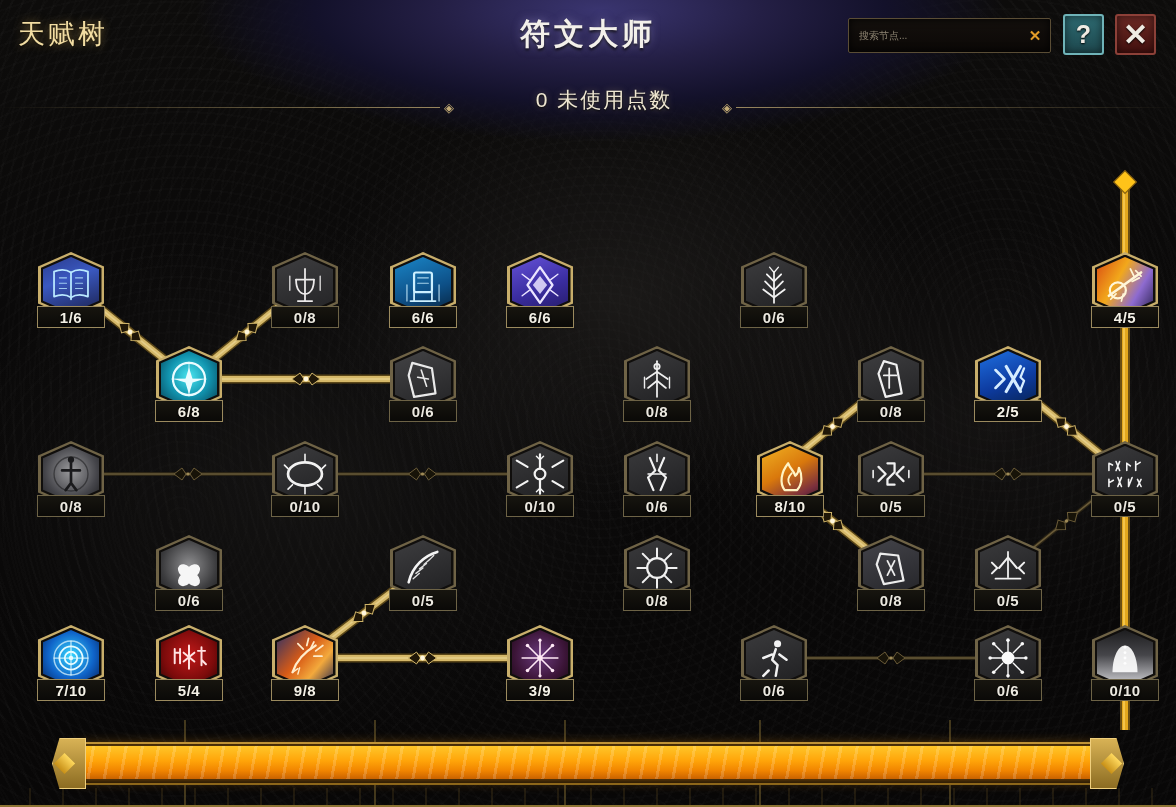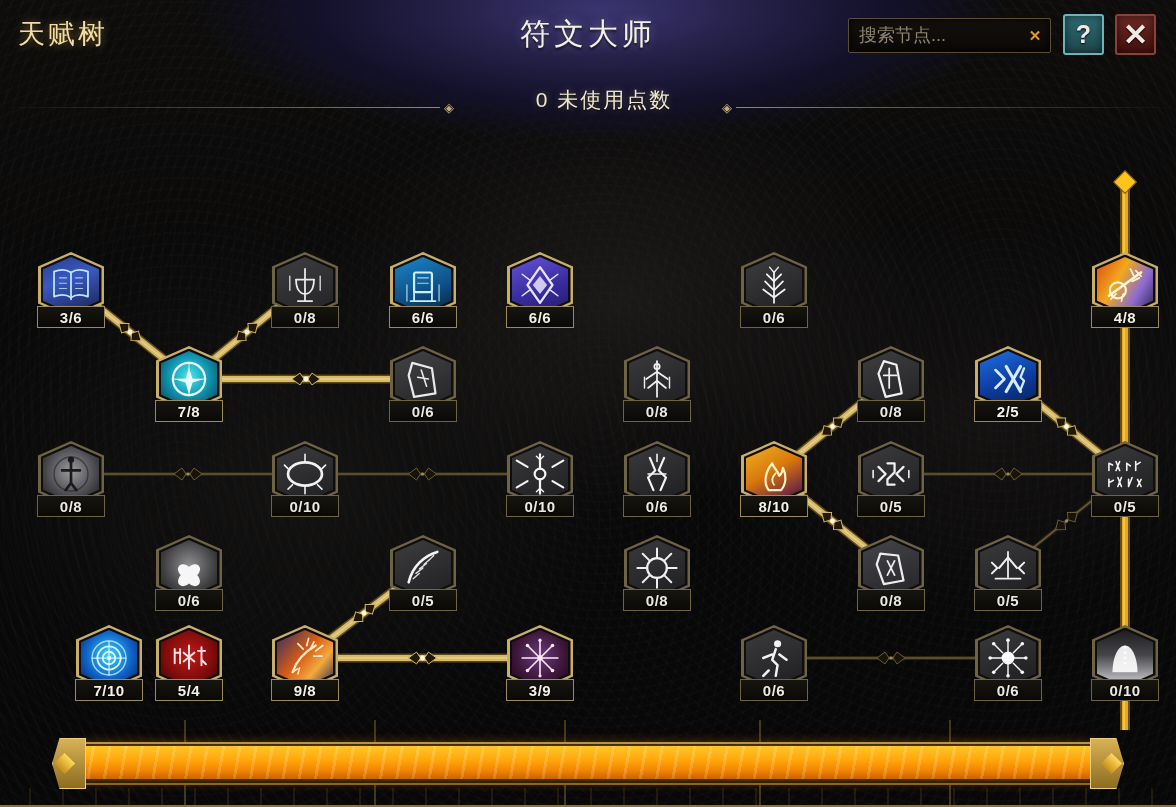--- a/index.html
+++ b/index.html
@@ -33,33 +33,34 @@
   #tree-title{
     position:absolute; left:18px; top:16px;
     font-size:27px; letter-spacing:3px; font-weight:400;
     color:#f2dda2;
     text-shadow:0 0 8px rgba(220,180,90,.55), 0 1px 2px #000;
   }
   #page-title{
     position:absolute; left:0; top:14px; width:1176px; text-align:center;
     font-size:30px; letter-spacing:4px; color:#f3f0ea;
     text-shadow:0 0 10px rgba(180,170,230,.5), 0 2px 3px #000;
+    font-weight:bold;
   }
 
   
   #search-wrap{
     position:absolute; right:125px; top:18px; width:203px; height:35px;
     background:linear-gradient(180deg,#14100d,#0b0806);
     border:1px solid #5a4d35; border-radius:2px;
     box-shadow:inset 0 0 9px rgba(0,0,0,.9);
   }
   #search-input{
     position:absolute; inset:0; width:100%; height:100%;
     background:transparent; border:0; outline:none;
-    color:#c9bda0; font-size:18px; padding:0 28px 0 10px;
+    color:#c9bda0; font-size:10px; padding:0 28px 0 10px;
     font-family:"Liberation Sans", sans-serif;
   }
   #search-input::placeholder{ color:#8e8572; }
   #search-clear{
     position:absolute; right:7px; top:9px; width:16px; height:16px;
     color:#e09a28; font-size:15px; line-height:16px; text-align:center;
     cursor:pointer; font-weight:bold;
   }
   .hdr-btn{
     position:absolute; top:14px; width:41px; height:41px;
@@ -328,33 +329,33 @@
         <div class="hex hex-outer" style="box-shadow:0 0 9px rgba(255,200,110,.3);"></div>
      <div class="hex-mid"></div>
      <div class="hex-art" style="background:linear-gradient(160deg,#2b3d8f,#3a58c0 40%,#1b2250);">
        <svg viewBox="0 0 56 56" width="50" height="50" fill="none" stroke="#b9e8ff" stroke-width="2" stroke-linecap="round" stroke-linejoin="round">
             <path d="M28 14v30"></path>
             <path d="M28 14C22 10 14 11 9 13v28c5-2 13-3 19 1"></path>
       <path d="M28 14c6-4 14-3 19-1v28c-5-2-13-3-19 1"></path>
       <path d="M15 20h8M15 26h8M15 32h8M33 20h8M33 26h8M33 32h8" stroke-width="1.2" opacity=".8"></path>
           </svg>
      </div>
-     <div class="node-rank">3/6</div>
+     <div class="node-rank">1/6</div>
       </div>
       <div class="node" style="left: 156px; top: 216px;">
         <div class="hex hex-outer" style="box-shadow:0 0 9px rgba(255,200,110,.3);"></div>
      <div class="hex-mid"></div>
      <div class="hex-art" style="background:radial-gradient(circle at 50% 45%,#49e4ef,#1192ad 50%,#073a4c);">
        <svg viewBox="0 0 56 56" width="50" height="50" fill="none" stroke="#eafcff" stroke-width="2" stroke-linecap="round" stroke-linejoin="round">
             <circle cx="28" cy="28" r="18" stroke-width="2.5"></circle>
       <path d="M28 9v38M9 28h38" stroke-width="1.3" opacity=".7"></path>
       <path d="M28 15l4 13 13 0-13 4-4 13-4-13-13-4 13 0z" fill="#eafcff" stroke="none"></path>
           </svg>
      </div>
-     <div class="node-rank">7/8</div>
+     <div class="node-rank">6/8</div>
       </div>
       <div class="node dim" style="left: 272px; top: 122px;">
         <div class="hex hex-outer dim" style=""></div>
      <div class="hex-mid"></div>
      <div class="hex-art" style="background:linear-gradient(160deg,#3e3e40,#232325);">
        <svg viewBox="0 0 56 56" width="50" height="50" fill="none" stroke="#eceaea" stroke-width="2" stroke-linecap="round" stroke-linejoin="round">
             <path d="M28 10v36"></path>
             <path d="M18 22c0 10 4 16 10 16s10-6 10-16"></path>
       <path d="M18 22h20"></path>
             <path d="M20 46h16"></path>
@@ -404,21 +405,21 @@
         <div class="hex hex-outer" style="box-shadow:0 0 9px rgba(255,200,110,.3);"></div>
      <div class="hex-mid"></div>
      <div class="hex-art" style="background:linear-gradient(120deg,#d94a12 0%,#f2a81b 38%,#8e6bd0 70%,#2c2350 100%);">
        <svg viewBox="0 0 56 56" width="50" height="50" fill="none" stroke="#fff6d8" stroke-width="2" stroke-linecap="round" stroke-linejoin="round">
             <path d="M10 40L46 14" stroke-width="3"></path>
             <circle cx="20" cy="34" r="9" stroke-width="2.5"></circle>
       <path d="M40 12l6 6M34 10l4 8M44 20l-8 4" stroke-width="2"></path>
       <path d="M12 44l6-6M24 46l2-8" stroke-width="1.8"></path>
           </svg>
      </div>
-     <div class="node-rank">4/8</div>
+     <div class="node-rank">4/5</div>
       </div>
       <div class="node dim" style="left: 390px; top: 216px;">
         <div class="hex hex-outer dim" style=""></div>
      <div class="hex-mid"></div>
      <div class="hex-art" style="background:linear-gradient(160deg,#434345,#242426);">
        <svg viewBox="0 0 56 56" width="50" height="50" fill="none" stroke="#e9e9e9" stroke-width="2" stroke-linecap="round" stroke-linejoin="round">
             <path d="M16 10l22 6 4 28-24 4-6-24z" stroke-width="2.5"></path>
       <path d="M26 18l6 18M22 26l12 2" stroke-width="1.8"></path>
           </svg>
      </div>
@@ -503,21 +504,21 @@
         <div class="hex hex-outer dim" style=""></div>
      <div class="hex-mid"></div>
      <div class="hex-art" style="background:linear-gradient(160deg,#3a3a3c,#1e1e20);">
        <svg viewBox="0 0 56 56" width="50" height="50" fill="none" stroke="#f2f2f2" stroke-width="2" stroke-linecap="round" stroke-linejoin="round">
             <path d="M20 10l6 14-8 8 6 14M36 10l-6 14 8 8-6 14" stroke-width="2.5"></path>
       <path d="M28 6v8M18 28h20" stroke-width="1.8"></path>
           </svg>
      </div>
      <div class="node-rank">0/6</div>
       </div>
-      <div class="node" style="left: 741px; top: 311px;">
+      <div class="node" style="left: 757px; top: 311px;">
         <div class="hex hex-outer" style="box-shadow:0 0 9px rgba(255,200,110,.3);"></div>
      <div class="hex-mid"></div>
      <div class="hex-art" style="background:linear-gradient(150deg,#f0b223 0%,#d9780c 45%,#7a2f3d 80%,#2c1520 100%);">
        <svg viewBox="0 0 56 56" width="50" height="50" fill="none" stroke="#fff3c4" stroke-width="2" stroke-linecap="round" stroke-linejoin="round">
             <path d="M22 46c-6-8-4-20 4-30 2 6 6 8 8 14 3-3 4-6 4-9 4 8 4 18-2 25z" stroke-width="2.5"></path>
       <path d="M28 40c-3-4-2-9 2-13" stroke-width="2"></path>
           </svg>
      </div>
      <div class="node-rank">8/10</div>
       </div>
@@ -598,21 +599,21 @@
      <div class="hex-mid"></div>
      <div class="hex-art" style="background:linear-gradient(160deg,#3a3a3c,#1e1e20);">
        <svg viewBox="0 0 56 56" width="50" height="50" fill="none" stroke="#f1f1f1" stroke-width="2" stroke-linecap="round" stroke-linejoin="round">
             <path d="M28 10v28M14 40h28"></path>
             <path d="M28 16l-10 12M28 16l10 12" stroke-width="2.2"></path>
       <path d="M10 22l6 6-6 6M46 22l-6 6 6 6" stroke-width="2.2"></path>
           </svg>
      </div>
      <div class="node-rank">0/5</div>
       </div>
-      <div class="node" style="left: 38px; top: 495px; margin-left: 38px;">
+      <div class="node" style="left: 38px; top: 495px;">
         <div class="hex hex-outer" style="box-shadow:0 0 9px rgba(255,200,110,.3);"></div>
      <div class="hex-mid"></div>
      <div class="hex-art" style="background:radial-gradient(circle at 50% 45%,#37d6ff,#0f63c8 55%,#071d52);">
        <svg viewBox="0 0 56 56" width="50" height="50" fill="none" stroke="#e6fbff" stroke-width="2" stroke-linecap="round" stroke-linejoin="round">
             <circle cx="28" cy="28" r="19" stroke-width="1.6" opacity=".7"></circle>
       <circle cx="28" cy="28" r="13" stroke-width="2"></circle>
             <circle cx="28" cy="28" r="7" stroke-width="2"></circle>
       <path d="M28 9v38M9 28h38" stroke-width="1.4" opacity=".8"></path>
       <circle cx="28" cy="28" r="2.5" fill="#e6fbff" stroke="none"></circle>
           </svg>

